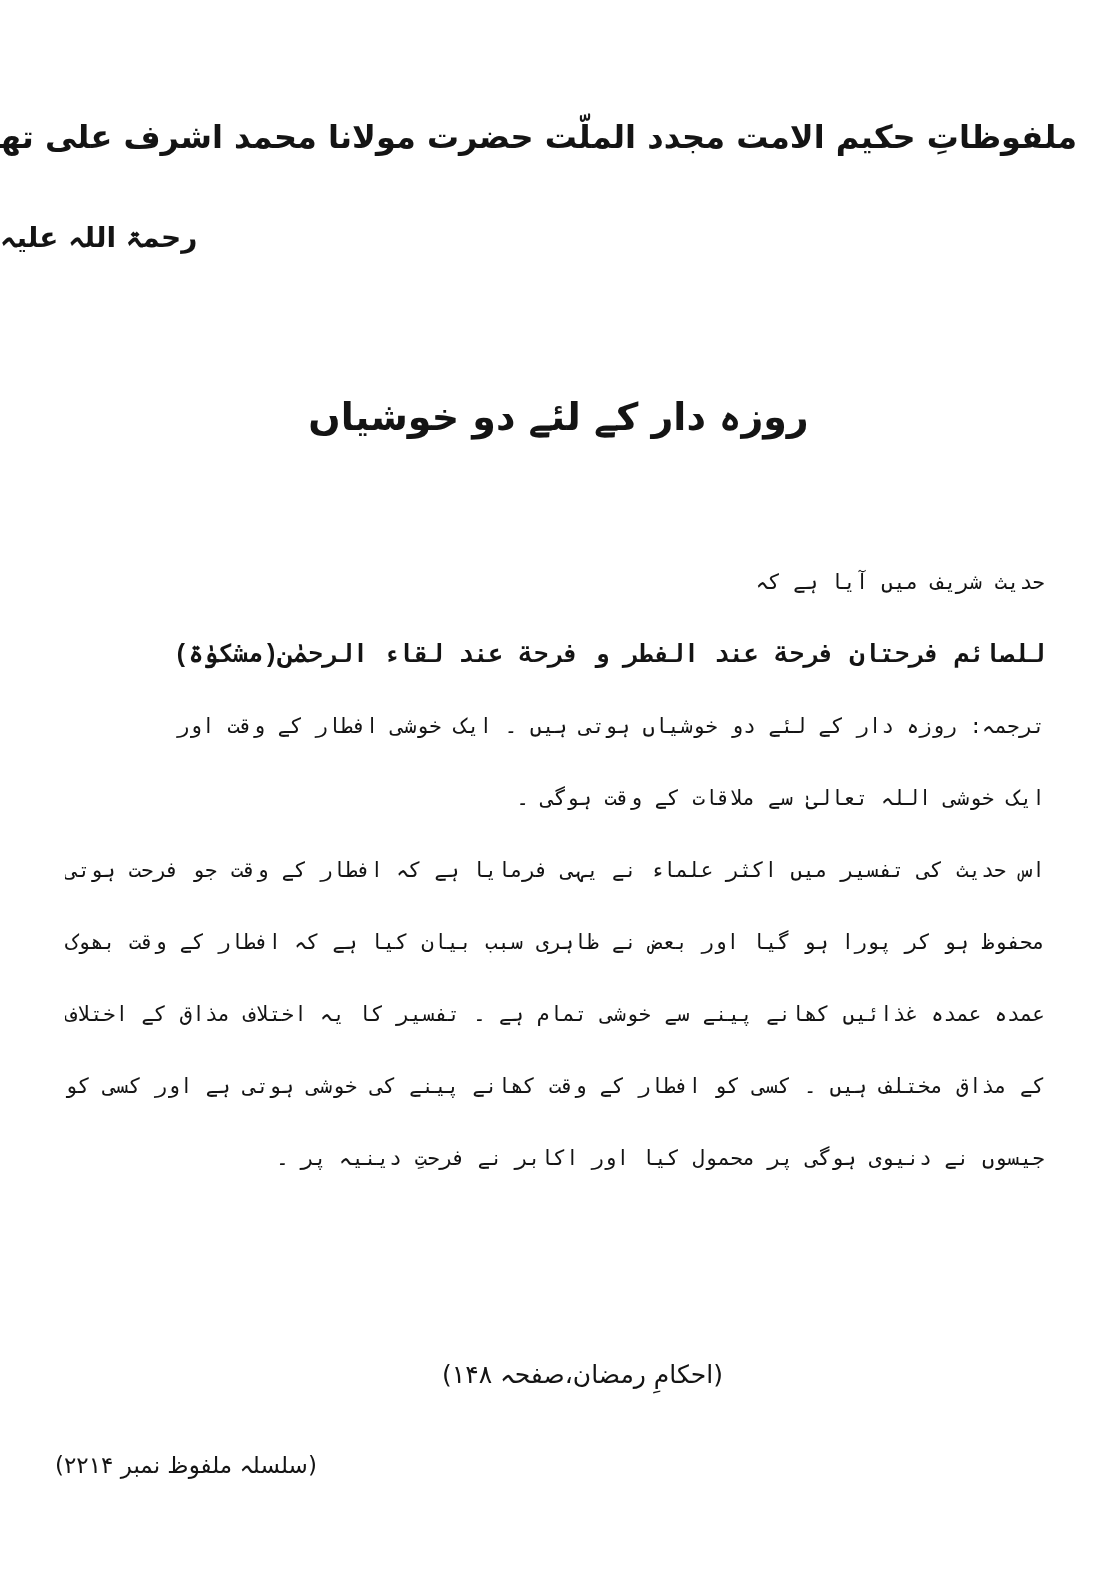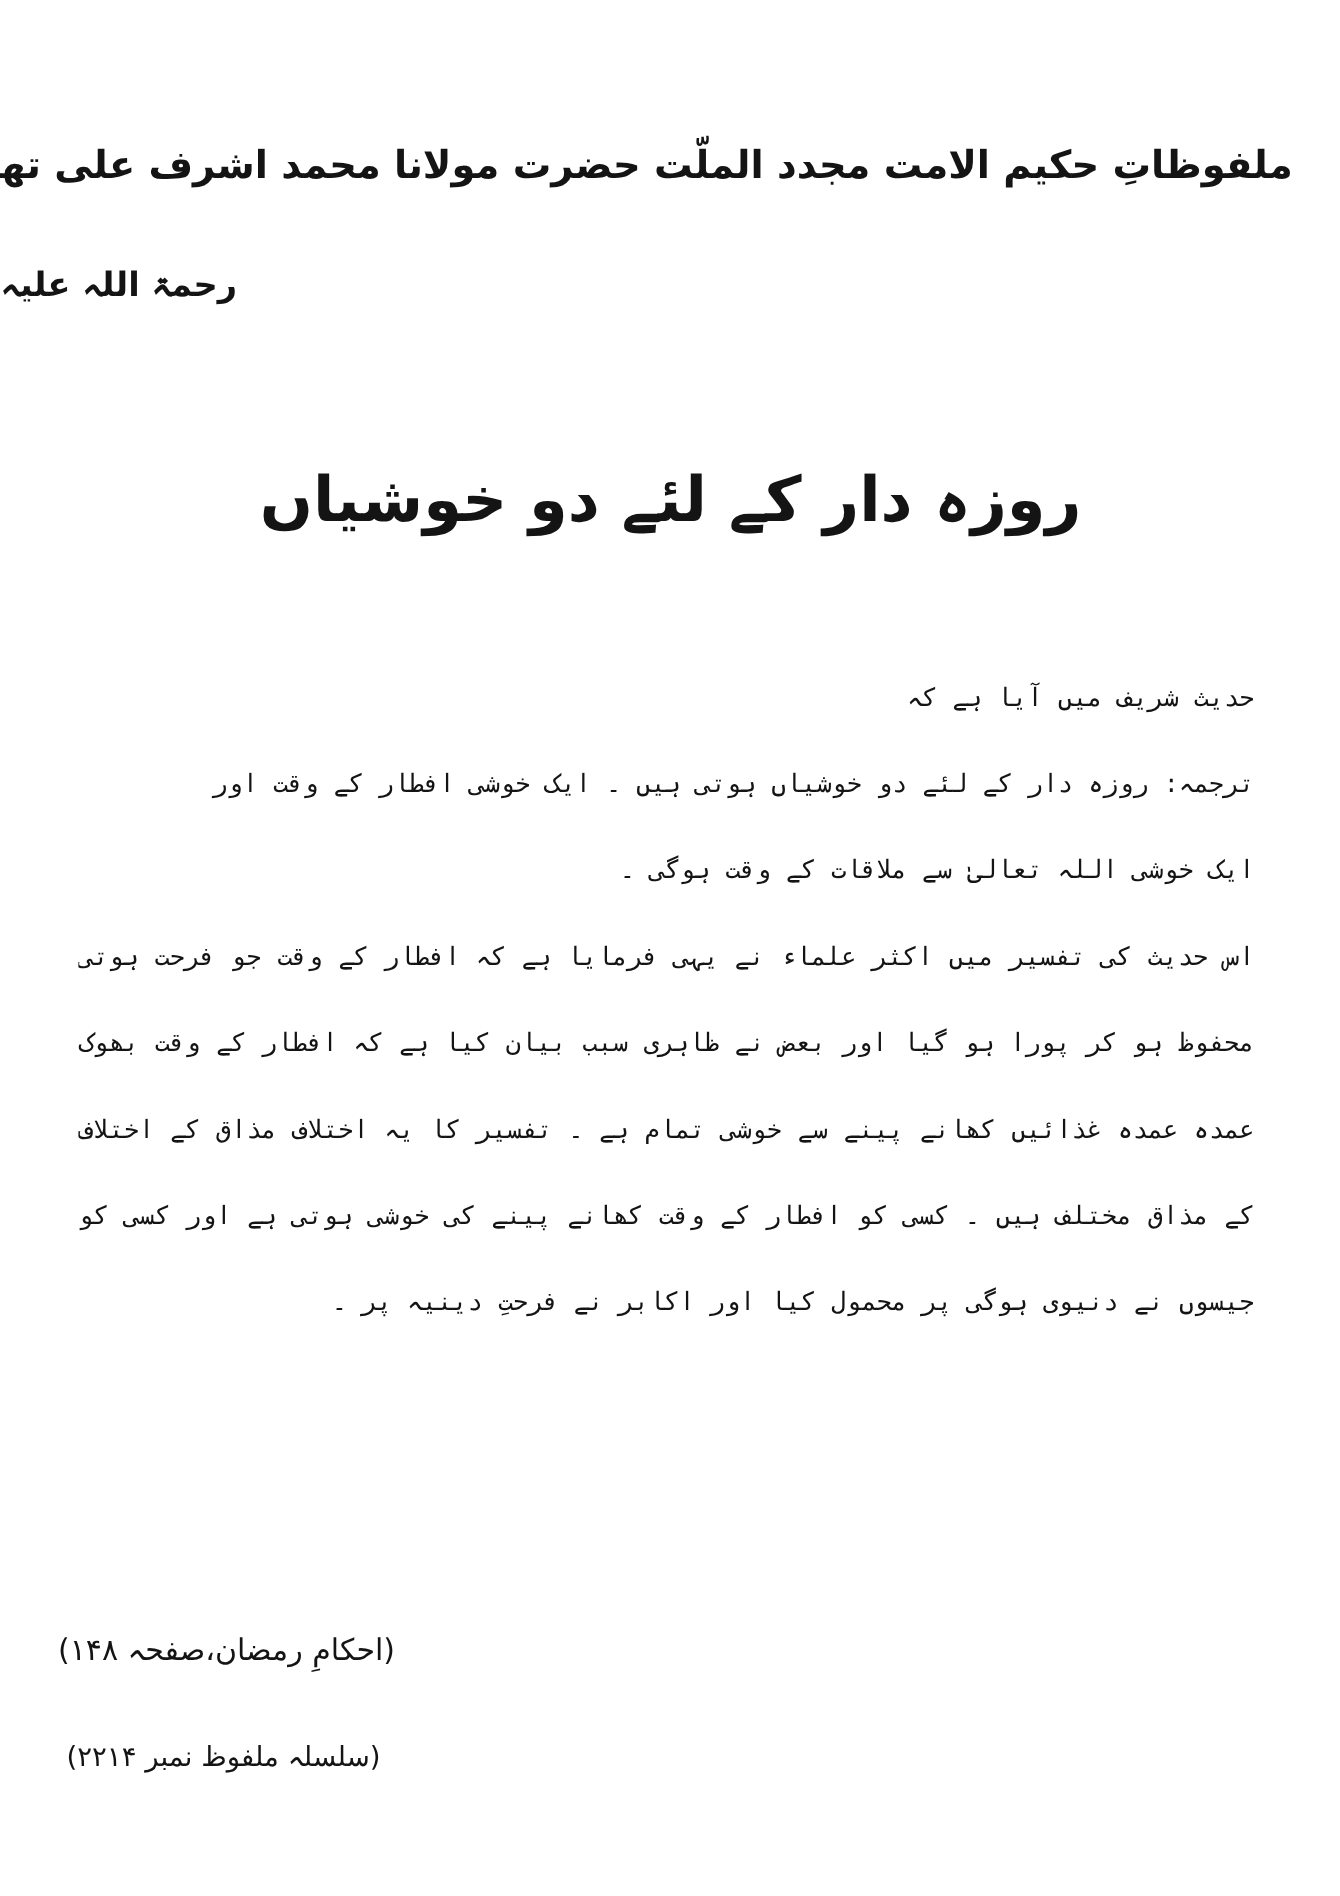--- a/index.html
+++ b/index.html
@@ -16,51 +16,52 @@
     position:absolute;top:80px;left:40px;right:40px;
     text-align:center;font-size:32px;font-weight:bold;line-height:115px;
     white-space:nowrap;
   }
   .title-line2{
     position:absolute;top:205px;left:0;right:0;
     text-align:left;font-size:28px;font-weight:bold;line-height:65px;
   }
   .section-heading{
     position:absolute;top:375px;left:0;right:0;
-    text-align:center;font-size:52px;font-weight:bold;line-height:85px;
+    text-align:center;font-size:38px;font-weight:bold;line-height:85px;
   }
   .body-text{
     position:absolute;top:548px;right:72px;left:65px;
     font-size:21px;line-height:72px;text-align:right;
   }
   .bl{max-height:72px;overflow:hidden;font-family:Liberation Mono, monospace;}
   .bl.full{text-align:justify;text-align-last:justify;}
   .bl.arabic{font-size:25px;font-weight:bold;}
   .reference{
     position:absolute;top:1340px;left:48px;right:0;
-    text-align:left;font-size:25px;line-height:70px;
+    text-align:center;font-size:25px;line-height:70px;
   }
   .series{
     position:absolute;top:1430px;left:55px;
     font-size:23px;line-height:70px;
   }
 </style>
 </head>
 <body>
 
 <div class="page">
 
   <div class="title-line1">ملفوظاتِ حکیم الامت مجدد الملّت حضرت مولانا محمد اشرف علی تھانوی</div>
 
   <div class="title-line2">رحمۃ اللہ علیہ</div>
 
   <div class="section-heading">روزہ دار کے لئے دو خوشیاں</div>
 
   <div class="body-text">
     <div class="bl">حدیث شریف میں آیا ہے کہ</div>
+    <div class="bl arabic">للصائم فرحتان فرحة عند الفطر و فرحة عند لقاء الرحمٰن(مشکوٰۃ)</div>
     <div class="bl">ترجمہ: روزہ دار کے لئے دو خوشیاں ہوتی ہیں ۔ ایک خوشی افطار کے وقت اور</div>
     <div class="bl">ایک خوشی اللہ تعالیٰ سے ملاقات کے وقت ہوگی ۔</div>
     <div class="bl full">اس حدیث کی تفسیر میں اکثر علماء نے یہی فرمایا ہے کہ افطار کے وقت جو فرحت ہوتی ہے وہ عمل</div>
     <div class="bl full">محفوظ ہو کر پورا ہو گیا اور بعض نے ظاہری سبب بیان کیا ہے کہ افطار کے وقت بھوک پیاس ختم ہونے اور</div>
     <div class="bl full">عمدہ عمدہ غذائیں کھانے پینے سے خوشی تمام ہے ۔ تفسیر کا یہ اختلاف مذاق کے اختلاف پر مبنی ہے ۔ لوگوں</div>
     <div class="bl full">کے مذاق مختلف ہیں ۔ کسی کو افطار کے وقت کھانے پینے کی خوشی ہوتی ہے اور کسی کو عمل پورا ہونے کی ۔ ہم</div>
     <div class="bl">جیسوں نے دنیوی ہوگی پر محمول کیا اور اکابر نے فرحتِ دینیہ پر ۔</div>
   </div>
 
   <div class="reference">(احکامِ رمضان،صفحہ ۱۴۸)</div>

